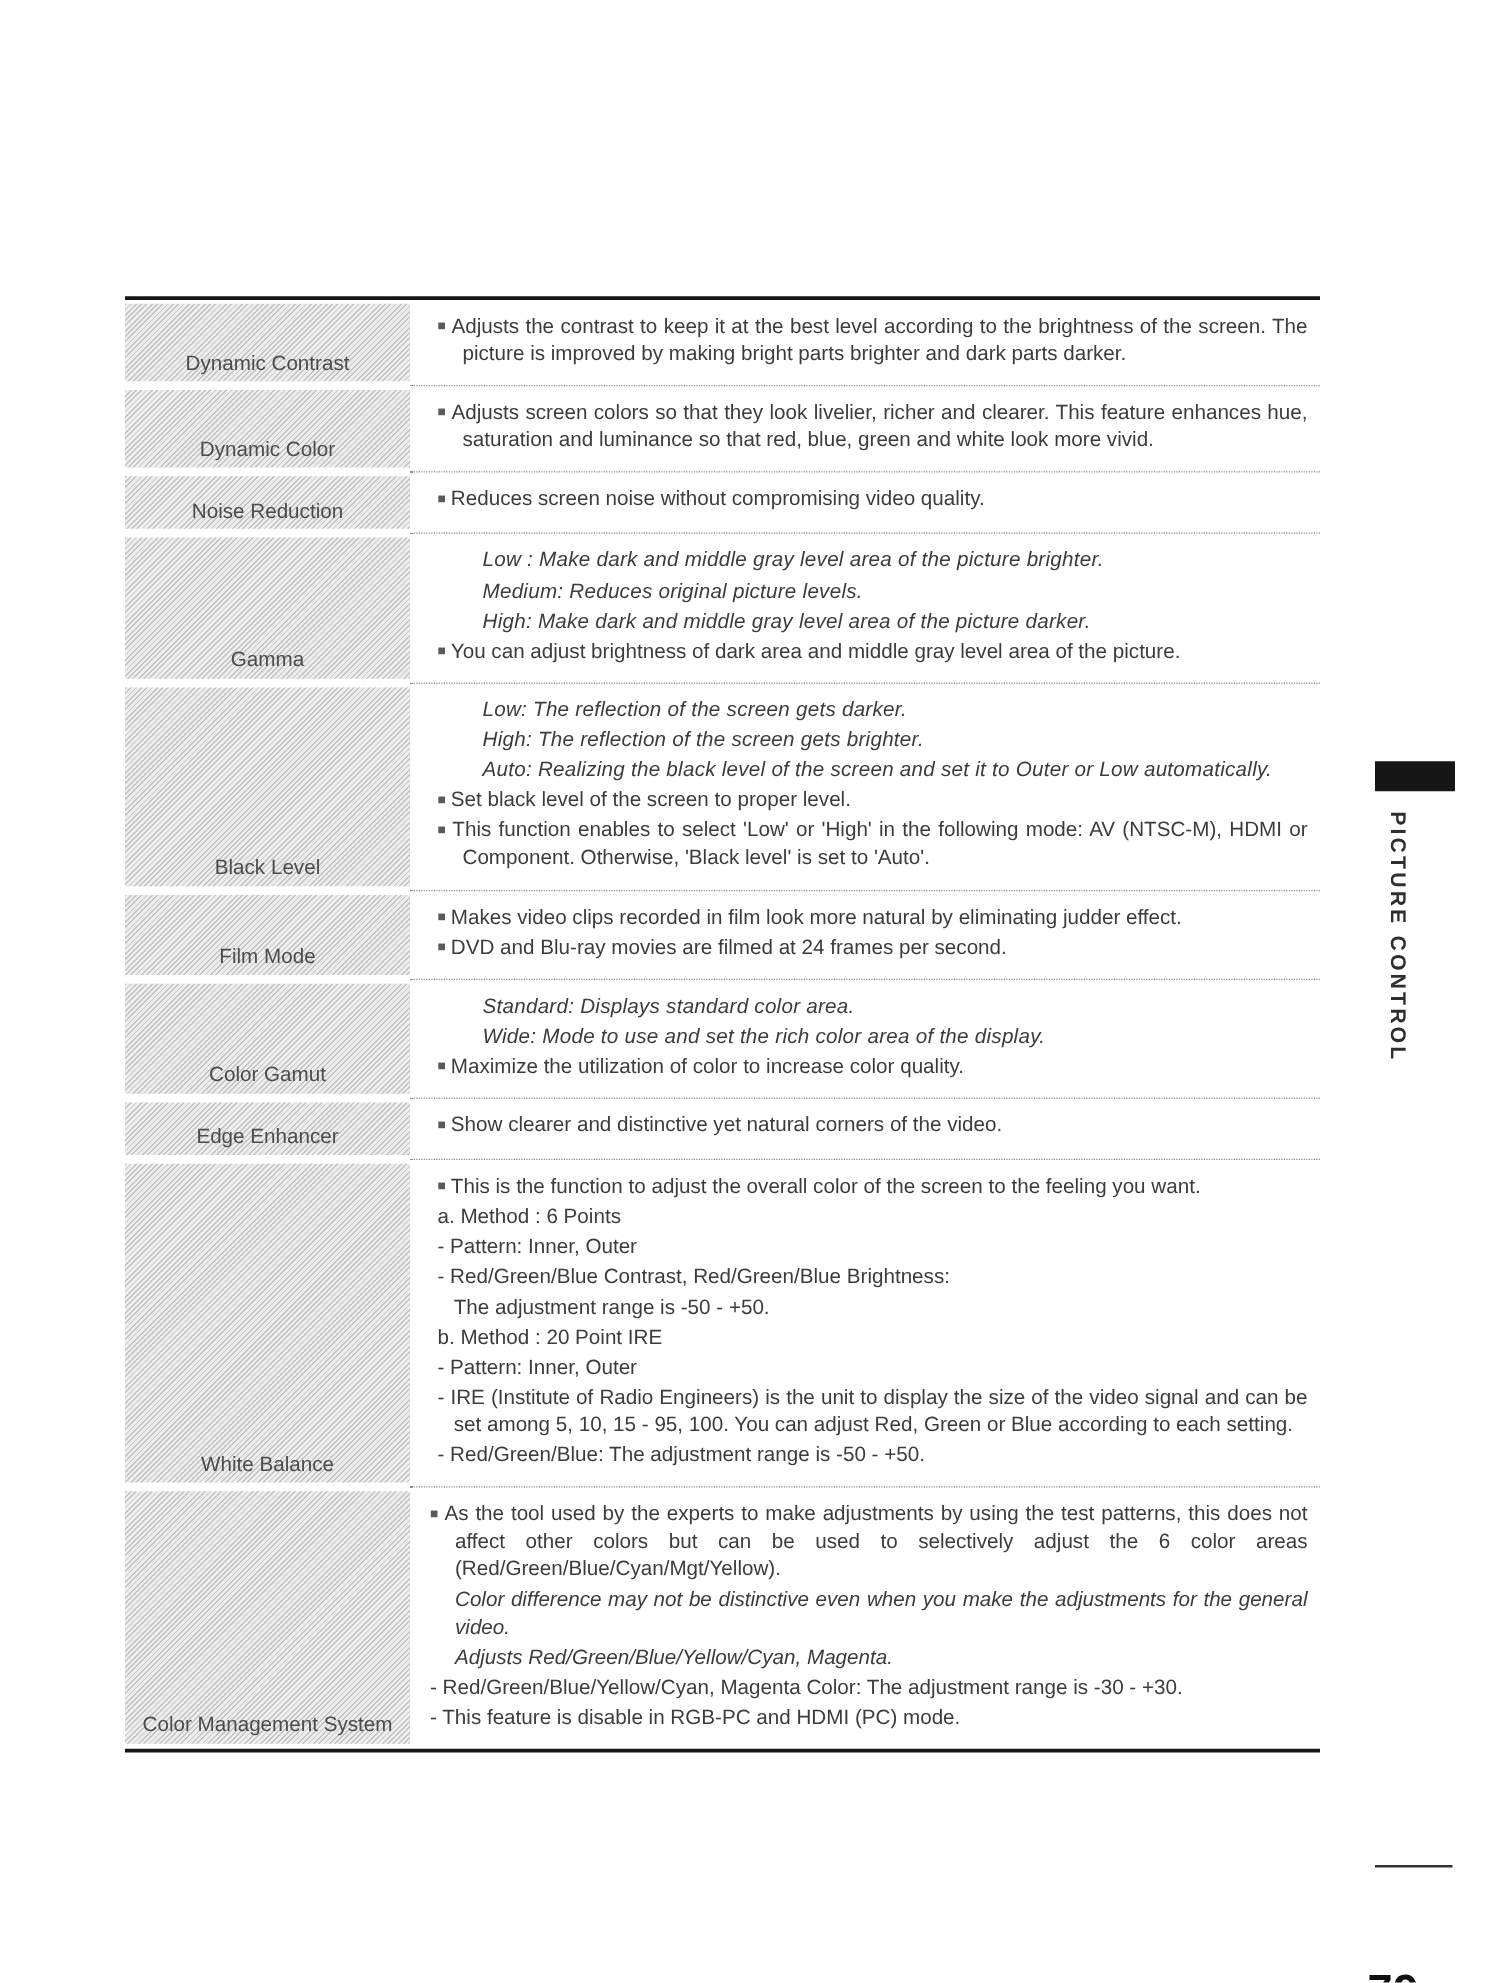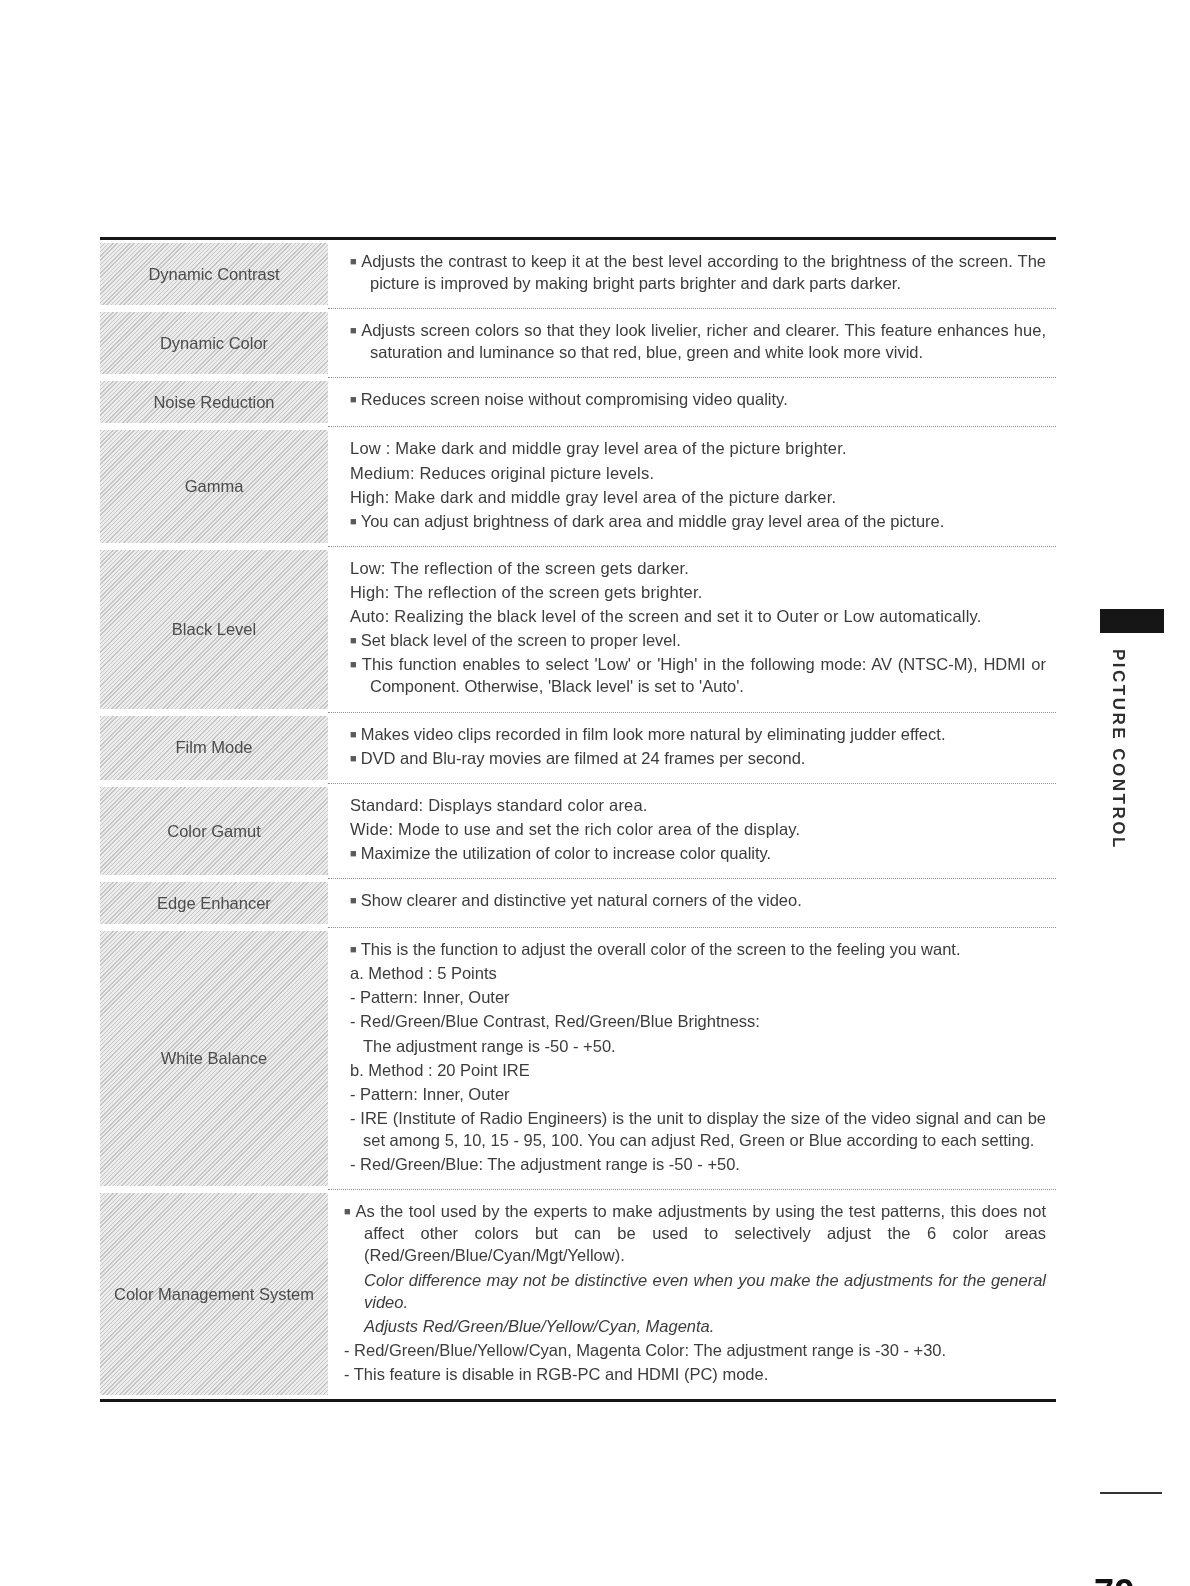--- a/index.html
+++ b/index.html
@@ -24,21 +24,21 @@
   .row { display: flex; align-items: stretch; }
   .label-cell {
     flex: 0 0 228px;
     width: 228px;
     padding: 3px 0 4px 0;
   }
   .label-box {
     height: 100%;
     min-height: 42px;
     display: flex;
-    align-items: center;
+    align-items: flex-end;
     justify-content: center;
     text-align: center;
     padding: 4px 14px;
     color: #4c4c4c;
     font-size: 16.5px;
     line-height: 1.25;
     background-color: #ececec;
     background-image: repeating-linear-gradient(
       135deg,
       rgba(105,105,105,0.30) 0px, rgba(105,105,105,0.30) 1px,
@@ -52,21 +52,21 @@
   }
   .row:last-child .content-cell { border-bottom: none; padding-left: 16px; }
 
   .item {
     margin: 0 0 2px 0;
     font-size: 16.5px;
     line-height: 1.34;
   }
   .bullet { padding-left: 20px; text-indent: -20px; text-align: justify; }
   .bullet-glyph { color: #5a5a5a; font-size: 11px; position: relative; top: -2px; padding-right: 4px; }
-  .italic { letter-spacing: 0.2px; }
+  .italic { font-style: italic; letter-spacing: 0.2px; margin-left: 36px; }
   .dash { padding-left: 13px; text-indent: -13px; text-align: justify; }
   .cont { padding-left: 20px; text-align: justify; font-style: italic; }
   .indent { padding-left: 13px; }
 
   
   .chapter-bar {
     position: absolute;
     left: 1100px; top: 609px;
     width: 64px; height: 24px;
     background: #161616;
@@ -193,21 +193,21 @@
       </div>
     </div>
     <div class="row">
       <div class="label-cell">
         <div class="label-box">
           <span>White Balance</span>
         </div>
       </div>
       <div class="content-cell">
         <p class="item bullet"><span class="bullet-glyph">■</span>This is the function to adjust the overall color of the screen to the feeling you want.</p>
-        <p class="item plain">a. Method : 5 Points</p>
+        <p class="item plain">a. Method : 6 Points</p>
         <p class="item dash">- Pattern: Inner, Outer</p>
         <p class="item dash">- Red/Green/Blue Contrast, Red/Green/Blue Brightness:</p>
         <p class="item indent">The adjustment range is -50 - +50.</p>
         <p class="item plain">b. Method : 20 Point IRE</p>
         <p class="item dash">- Pattern: Inner, Outer</p>
         <p class="item dash">- IRE (Institute of Radio Engineers) is the unit to display the size of the video signal and can be set among 5, 10, 15 - 95, 100. You can adjust Red, Green or Blue according to each setting.</p>
         <p class="item dash">- Red/Green/Blue: The adjustment range is -50 - +50.</p>
       </div>
     </div>
     <div class="row">

